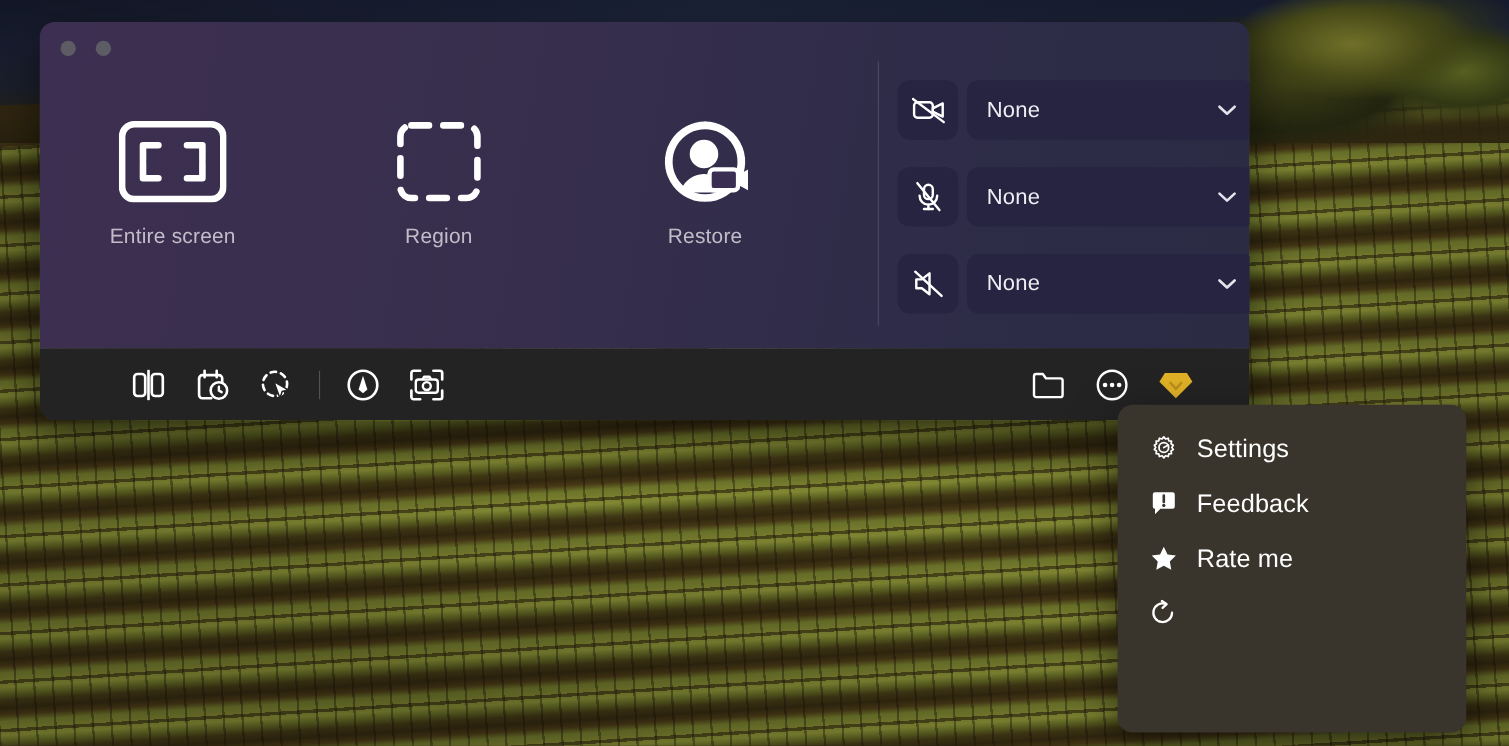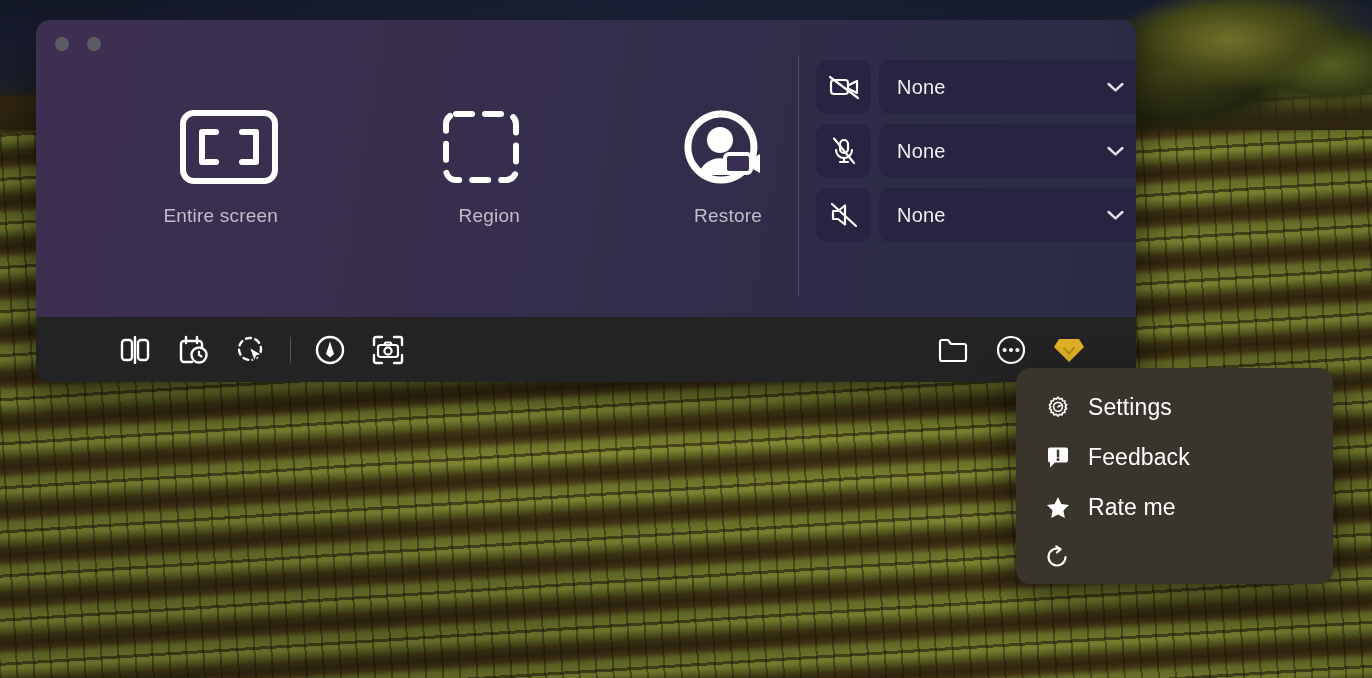--- a/index.html
+++ b/index.html
@@ -68,33 +68,33 @@
     background: linear-gradient(100deg, #3d2f51 0%, #3a2f4e 22%, #352e4c 48%, #2e2c48 72%, #2b2b44 100%);
   }
   .traffic { position:absolute; left:19px; top:17px; display:flex; gap:18px; }
   .tl { width:14px; height:14px; border-radius:50%; background:#5d5c64; }
 
   .mode-row {
     position:absolute; left:0; top:88px; width:726px;
     display:flex; align-items:flex-start;
   }
   .mode {
-    flex:1 1 0; display:flex; flex-direction:column; align-items:flex-end; gap:19px;
+    flex:1 1 0; display:flex; flex-direction:column; align-items:center; gap:19px;
     cursor:pointer;
   }
   .mode-ico { height:78px; display:flex; align-items:center; justify-content:center; }
   .mode-lbl { font-size:19px; color:#c2bcc9; letter-spacing:0.2px; }
 
   .v-divider {
     position:absolute; left:762px; top:36px; width:1px; height:240px;
     background: rgba(255,255,255,0.14);
   }
 
   
-  .devices { position:absolute; left:780px; top:40px; display:flex; flex-direction:column; gap:10px; }
+  .devices { position:absolute; left:780px; top:53px; display:flex; flex-direction:column; gap:25px; }
   .device-row { display:flex; align-items:center; gap:8px; }
   .dev-icon-box {
     width:55px; height:54px; border-radius:11px;
     background:#262440; display:flex; align-items:center; justify-content:center;
     cursor:pointer;
   }
   .dev-select {
     width:262px; height:54px; border-radius:11px;
     background:#262440;
     display:flex; align-items:center; justify-content:space-between;
@@ -111,21 +111,21 @@
   .tb-left { display:flex; align-items:center; gap:0; margin-left:70px; }
   .tb-right { display:flex; align-items:center; gap:0; margin-left:auto; margin-right:38px; }
   .tb-btn {
     width:58px; height:52px; display:flex; align-items:center; justify-content:center;
     cursor:pointer;
   }
   .tb-sep { width:1px; height:26px; background:rgba(255,255,255,0.22); margin:0 10px; }
 
   
   #context-menu {
-    position:absolute; left:1016px; top:368px; width:317px; height:216px;
+    position:absolute; left:1016px; top:368px; width:317px; height:298px;
     background:#3a352c; border-radius:14px;
     box-shadow: 0 14px 40px rgba(0,0,0,0.5);
     padding:14px 0 12px 0;
   }
   .menu-item {
     height:50px; display:flex; align-items:center; gap:18px;
     padding-left:30px; cursor:pointer;
   }
   .menu-ico { width:24px; height:24px; display:flex; align-items:center; justify-content:center; }
   .menu-lbl { font-size:23px; color:#ffffff; letter-spacing:0.1px; }

